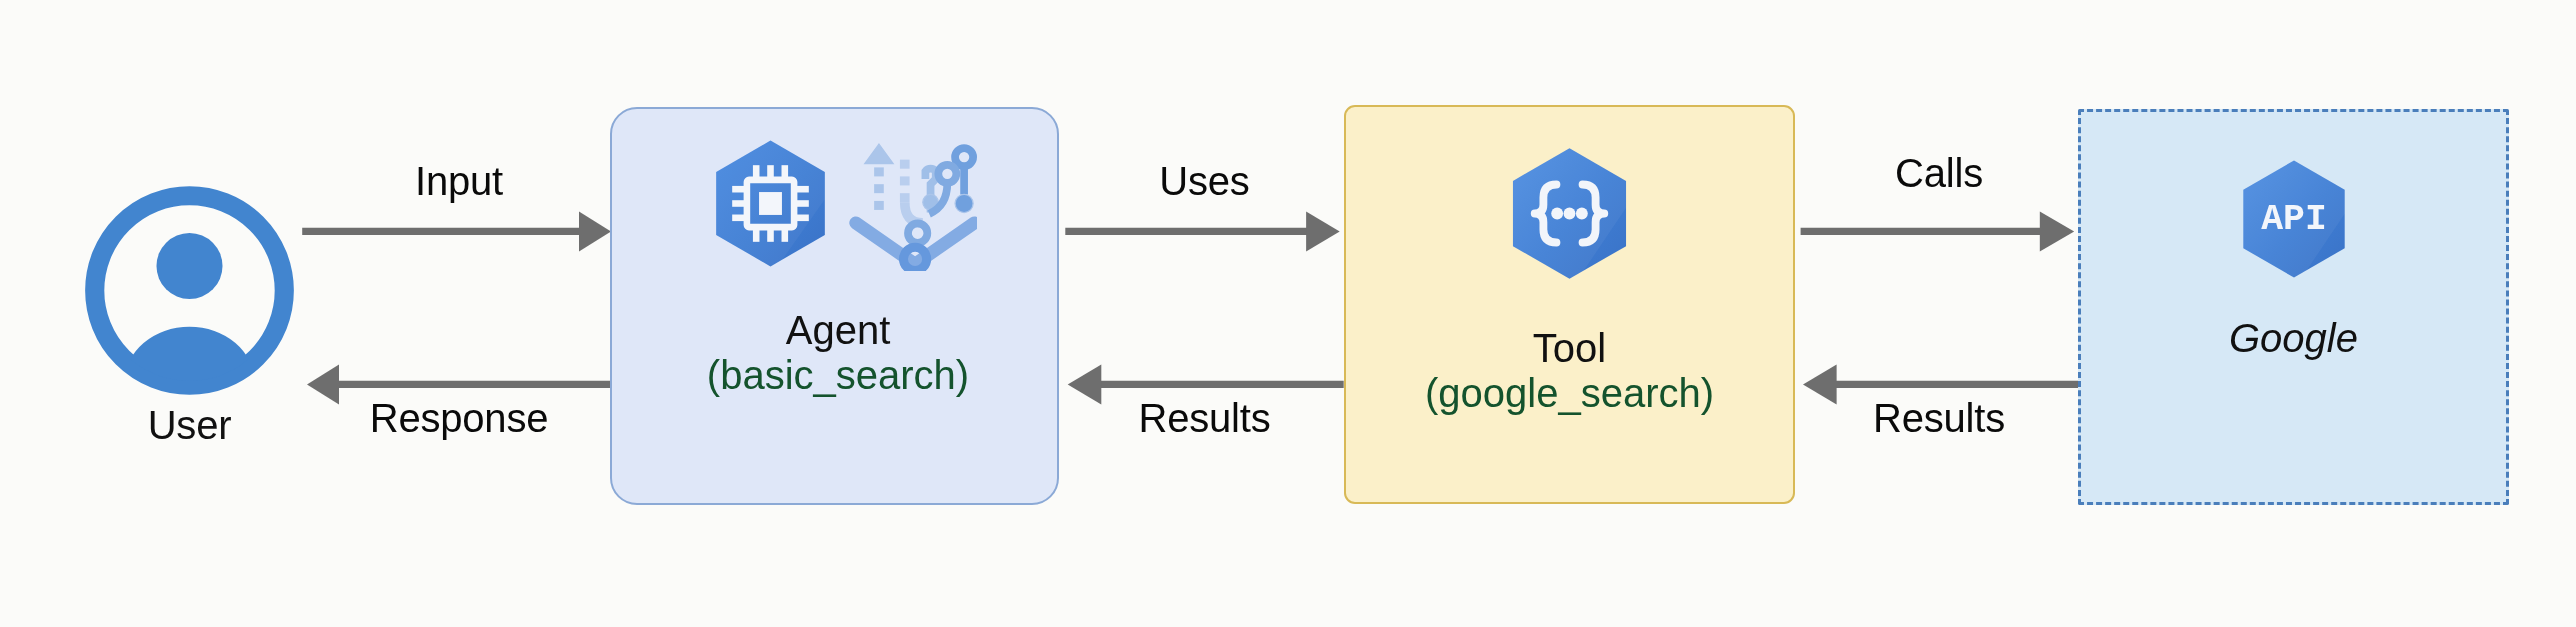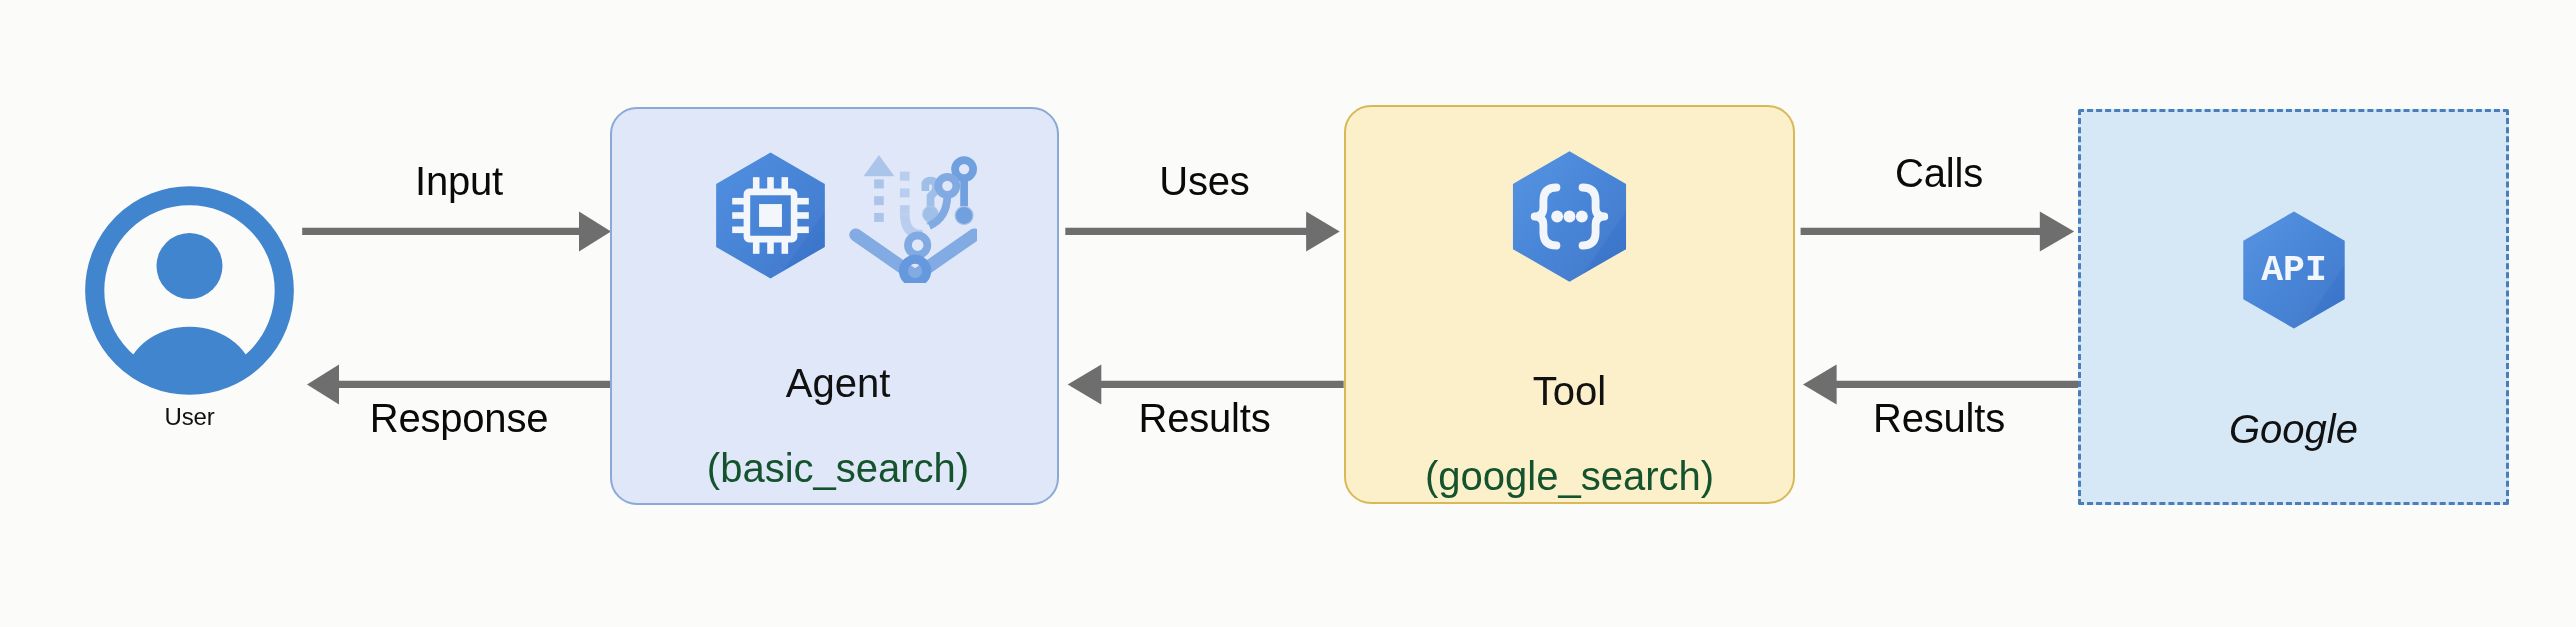--- a/index.html
+++ b/index.html
@@ -32,35 +32,34 @@
     top: 0px;
     width: 213px;
     height: 213px;
   }
   #user-label {
     position: absolute;
     left: 0px;
     top: 219px;
     width: 225px;
     text-align: center;
-    font-size: 24px;
+    font-size: 40px;
     color: #111111;
     letter-spacing: -0.2px;
     white-space: nowrap;
   }
 
   
   .node-box {
     position: absolute;
     box-sizing: border-box;
     display: flex;
     flex-direction: column;
     align-items: center;
-    justify-content: center;
-    gap: 40px;
+    justify-content: flex-start;
   }
   .node-icons {
     display: flex;
     flex-direction: row;
     align-items: center;
     justify-content: center;
   }
   .node-title {
     text-align: center;
     font-size: 40px;
@@ -92,21 +91,21 @@
   #agent-node .node-title { margin-top: 11.3px; }
 
   
   #tool-node {
     left: 1344px;
     top: 105px;
     width: 451px;
     height: 399px;
     background: #fbf0c9;
     border: 2.4px solid #d8b957;
-    border-radius: 27px;
+    border-radius: 11px;
     padding-top: 34px;
   }
   #tool-node .node-icons { margin-bottom: 24px; }
   #tool-node .node-title { margin-top: 13px; }
 
   
   #api-node {
     left: 2078px;
     top: 109px;
     width: 431px;

